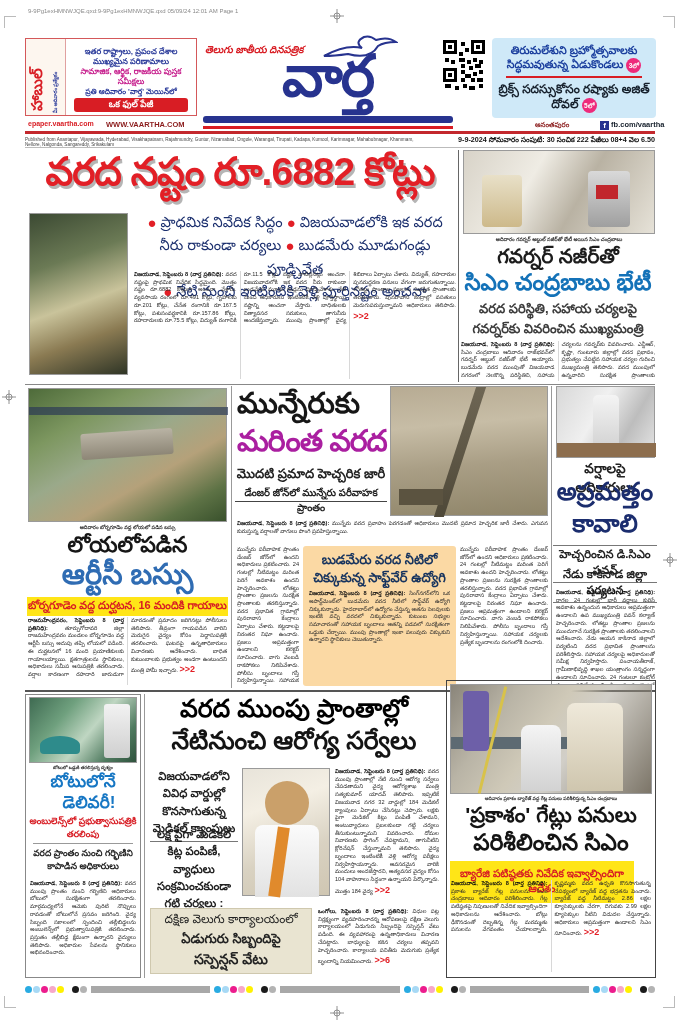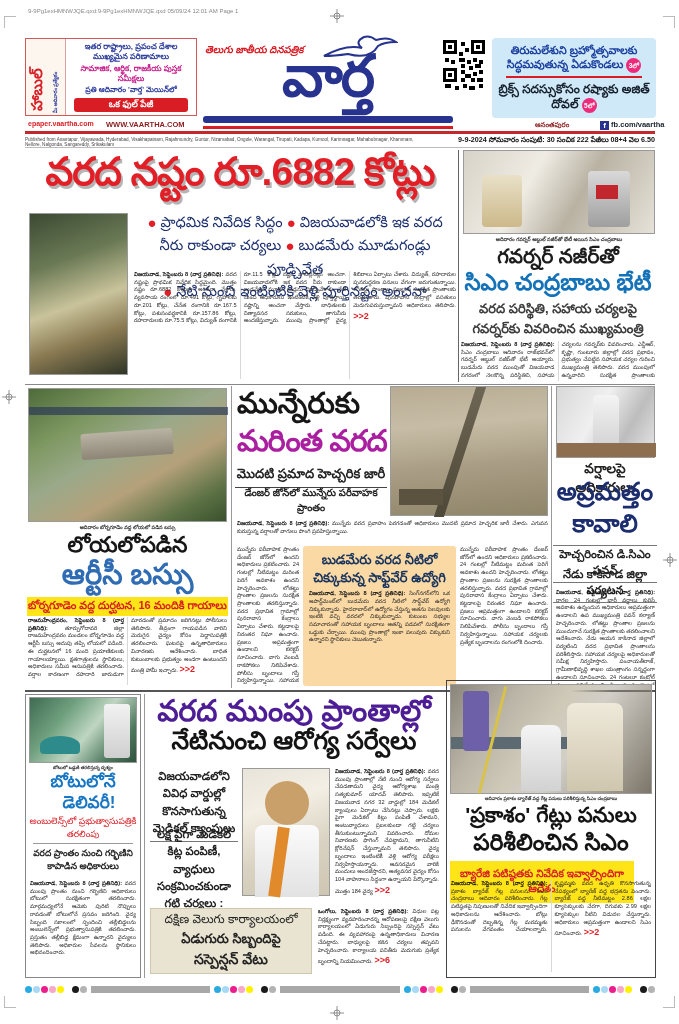--- a/index.html
+++ b/index.html
@@ -12,21 +12,21 @@
   .ctr { text-align:center; }
   .tiny { font-size:5.6px; line-height:1.38; color:#2b2b2b; text-align:justify; overflow:hidden; }
   .tiny b { font-weight:bold; color:#111; }
   .col2 { column-count:2; column-gap:7px; column-rule:1px solid #d8d8d8; }
   .col3 { column-count:3; column-gap:7px; column-rule:1px solid #d8d8d8; }
   .jump { color:#e21f26; font-weight:bold; font-size:9px; }
   .caption { font-size:5.2px; color:#333; text-align:center; font-weight:bold; }
   .photo { position:absolute; border:1px solid #9a9a9a; }
   .vline { position:absolute; width:1px; background:#9f9f9f; }
   .hline { position:absolute; height:1px; background:#9f9f9f; }
-  .redstrip-txt { color:#d81d24; font-weight:normal; }
+  .redstrip-txt { color:#d81d24; font-weight:bold; }
   .yellowstrip { background:#ffe517; color:#d81d24; font-weight:bold; text-align:center; }
   
   .slug { font-size:6px; color:#8a8a8a; }
   .corner { position:absolute; width:12px; height:12px; }
   .reg { position:absolute; width:14px; height:14px; }
   
   .logo-blue { color:#27338f; }
   .promo-line-blue { color:#2a3a9a; font-weight:bold; }
   .promo-line-mag { color:#c61c8c; font-weight:bold; }
   .teaser-badge {
@@ -75,21 +75,21 @@
   <div class="corner" style="left:4px;top:16px;border-left:1px solid #bbb;border-top:1px solid #bbb;"></div>
   <div class="corner" style="right:4px;top:16px;border-right:1px solid #bbb;border-top:1px solid #bbb;"></div>
   <div class="corner" style="left:4px;bottom:16px;border-left:1px solid #bbb;border-bottom:1px solid #bbb;"></div>
   <div class="corner" style="right:4px;bottom:16px;border-right:1px solid #bbb;border-bottom:1px solid #bbb;"></div>
 
   <div class="abs" style="left:25px;top:38px;width:172px;height:78px;border:1.5px solid #d4585a;display:flex;">
     <div style="width:40px;border-right:1px solid #e0a0a0;position:relative;background:#fdf6ef;">
       <div style="position:absolute;left:2px;top:72px;transform:rotate(-90deg);transform-origin:0 0;width:72px;font-size:15px;font-weight:900;color:#d81d24;white-space:nowrap;">హాబుల్</div>
       <div style="position:absolute;left:26px;top:74px;transform:rotate(-90deg);transform-origin:0 0;width:72px;font-size:5px;font-weight:bold;color:#2a3a9a;white-space:nowrap;">మీ ఆదివారం ప్రత్యేకం</div>
     </div>
-    <div style="flex:1;padding:3px 8px;text-align:center;display:flex;flex-direction:column;justify-content:space-between;">
+    <div style="flex:1;padding:3px 8px;text-align:center;display:flex;flex-direction:column;justify-content:flex-end;">
       <div class="promo-line-blue" style="font-size:8px;line-height:1.25;">ఇతర రాష్ట్రాలు, ప్రపంచ దేశాల ముఖ్యమైన పరిణామాలు</div>
       <div class="promo-line-mag" style="font-size:8px;line-height:1.25;">సామాజిక, ఆర్థిక, రాజకీయ పుస్తక సమీక్షలు</div>
       <div class="promo-line-blue" style="font-size:7.5px;">ప్రతి ఆదివారం 'వార్త' మెయిన్‌లో</div>
       <div style="background:#d81d24;color:#fff;font-weight:bold;font-size:9px;border-radius:3px;padding:1px 0;">ఒక ఫుల్ పేజీ</div>
     </div>
   </div>
   <div class="abs" style="left:28px;top:120px;font-size:7px;font-weight:bold;color:#d81d24;">epaper.vaartha.com</div>
   <div class="abs" style="left:106px;top:120px;font-size:7.5px;font-weight:bold;color:#8a1b1b;">WWW.VAARTHA.COM</div>
 
   <div class="abs" style="left:205px;top:44px;font-size:10px;font-weight:bold;color:#d81d24;font-style:italic;">తెలుగు జాతీయ దినపత్రిక</div>
@@ -204,21 +204,21 @@
   <div class="abs ctr" style="left:26px;top:558px;width:203px;font-size:29px;font-weight:900;color:#2f6cb3;">ఆర్టీసీ బస్సు</div>
   <div class="abs yellowstrip" style="left:27px;top:597px;width:201px;font-size:11px;padding:2px 0;">బోర్నగూడెం వద్ద దుర్ఘటన, 16 మందికి గాయాలు</div>
   <div class="abs tiny col2" style="left:28px;top:617px;width:199px;height:68px;">
     <b>రాజమహేంద్రవరం, సెప్టెంబరు 8 (వార్త ప్రతినిధి):</b>
     <span>తూర్పుగోదావరి జిల్లా రాజమహేంద్రవరం మండలం బోర్నగూడెం వద్ద ఆర్టీసీ బస్సు అదుపు తప్పి లోయలో పడింది. ఈ దుర్ఘటనలో 16 మంది ప్రయాణికులకు గాయాలయ్యాయి. క్షతగాత్రులను స్థానికులు, అధికారులు సమీప ఆసుపత్రికి తరలించారు. వర్షాల కారణంగా రహదారి జారుడుగా మారడంతో ప్రమాదం జరిగినట్లు పోలీసులు తెలిపారు. తీవ్రంగా గాయపడిన వారిని మెరుగైన వైద్యం కోసం పెద్దాసుపత్రికి తరలించారు. ఘటనపై ఉన్నతాధికారులు విచారణకు ఆదేశించారు. బాధిత కుటుంబాలకు ప్రభుత్వం అండగా ఉంటుందని మంత్రి హామీ ఇచ్చారు.</span>
     <span class="jump">&gt;&gt;2</span>
   </div>
 
   <div class="abs" style="left:237px;top:424px;width:152px;font-size:30px;font-weight:900;color:#aa1fa0;letter-spacing:-1px;">మరింత వరద</div>
   <div class="abs" style="left:237px;top:387px;width:150px;font-size:29px;font-weight:900;color:#161616;">మున్నేరుకు</div>
-  <div class="abs ctr" style="left:235px;top:466px;width:152px;font-size:13px;font-weight:bold;color:#222;border-bottom:1.5px solid #444;padding-bottom:3px;">మొదటి ప్రమాద హెచ్చరిక జారీ</div>
+  <div class="abs ctr" style="left:235px;top:466px;width:152px;font-size:13px;font-weight:bold;color:#222;border-bottom:1.5px solid #444;padding-bottom:17px;">మొదటి ప్రమాద హెచ్చరిక జారీ</div>
   <div class="abs ctr" style="left:235px;top:486px;width:152px;font-size:10px;font-weight:bold;color:#222;line-height:1.45;">డేంజర్ జోన్‌లో మున్నేరు పరీవాహక ప్రాంతం</div>
   <div class="photo" style="left:390px;top:386px;width:158px;height:130px;background:linear-gradient(175deg,#b7ab93 0%,#c7bda6 30%,#a99e85 60%,#8f8569 100%);">
     <div style="position:absolute;left:64px;top:0;width:10px;height:130px;background:linear-gradient(#6e6654,#4e4838);transform:skewX(-18deg);"></div>
     <div style="position:absolute;left:8px;bottom:10px;width:44px;height:16px;background:#5b5340;"></div>
   </div>
   <div class="abs tiny" style="left:237px;top:520px;width:311px;height:24px;">
     <b>విజయవాడ, సెప్టెంబరు 8 (వార్త ప్రతినిధి):</b>
     <span>మున్నేరు వరద ప్రవాహం పెరగడంతో అధికారులు మొదటి ప్రమాద హెచ్చరిక జారీ చేశారు. ఎగువన కురుస్తున్న వర్షాలతో వాగులు పొంగి ప్రవహిస్తున్నాయి.</span>
   </div>
   <div class="abs tiny" style="left:237px;top:546px;width:62px;height:140px;">మున్నేరు పరీవాహక ప్రాంతం డేంజర్ జోన్‌లో ఉందని అధికారులు ప్రకటించారు. 24 గంటల్లో నీటిమట్టం మరింత పెరిగే అవకాశం ఉందని హెచ్చరించారు. లోతట్టు ప్రాంతాల ప్రజలను సురక్షిత ప్రాంతాలకు తరలిస్తున్నారు. వరద ప్రభావిత గ్రామాల్లో పునరావాస కేంద్రాలు ఏర్పాటు చేశారు. కట్టడాలపై నిరంతర నిఘా ఉంచారు. ప్రజలు అప్రమత్తంగా ఉండాలని కలెక్టర్ సూచించారు. వాగు వెంబడి రాకపోకలు నిలిపివేశారు. పోలీసు బృందాలు గస్తీ నిర్వహిస్తున్నాయి. సహాయక చర్యలకు ప్రత్యేక బృందాలను రంగంలోకి దించారు.</div>
@@ -262,21 +262,21 @@
   <div class="abs ctr" style="left:27px;top:793px;width:124px;font-size:17px;font-weight:900;color:#1777c4;">డెలివరీ!</div>
   <div class="abs ctr redstrip-txt" style="left:29px;top:815px;width:108px;font-size:9px;line-height:1.4;">అంబులెన్స్‌లో ప్రభుత్వాసుపత్రికి తరలింపు</div>
   <div class="hline" style="left:33px;top:843px;width:100px;background:#999;"></div>
   <div class="abs ctr" style="left:29px;top:847px;width:108px;font-size:9px;font-weight:bold;color:#222;line-height:1.4;">వరద ప్రాంతం నుంచి గర్భిణిని కాపాడిన అధికారులు</div>
   <div class="abs tiny" style="left:30px;top:880px;width:106px;height:92px;">
     <b>విజయవాడ, సెప్టెంబరు 8 (వార్త ప్రతినిధి):</b>
     <span>వరద ముంపు ప్రాంతం నుంచి గర్భిణిని అధికారులు బోటులో సురక్షితంగా తరలించారు. మార్గమధ్యలోనే ఆమెకు పురిటి నొప్పులు రావడంతో బోటులోనే ప్రసవం జరిగింది. వైద్య సిబ్బంది సకాలంలో స్పందించి తల్లీబిడ్డలను అంబులెన్స్‌లో ప్రభుత్వాసుపత్రికి తరలించారు. ప్రస్తుతం తల్లీబిడ్డ క్షేమంగా ఉన్నారని వైద్యులు తెలిపారు. అధికారుల సేవలను స్థానికులు అభినందించారు.</span>
   </div>
 
   <div class="vline" style="left:144px;top:694px;height:284px;background:#999;"></div>
-  <div class="abs ctr" style="left:148px;top:694px;width:292px;font-size:30px;font-weight:900;color:#4c1d95;">వరద ముంపు ప్రాంతాల్లో</div>
+  <div class="abs ctr" style="left:148px;top:694px;width:292px;font-size:25px;font-weight:900;color:#000000;">వరద ముంపు ప్రాంతాల్లో</div>
   <div class="abs ctr" style="left:148px;top:726px;width:292px;font-size:25px;font-weight:900;color:#141414;">నేటినుంచి ఆరోగ్య సర్వేలు</div>
   <div class="abs ctr" style="left:150px;top:768px;width:88px;font-size:11.5px;font-weight:bold;color:#222;line-height:1.5;border-bottom:1px solid #777;padding-bottom:4px;">విజయవాడలోని వివిధ వార్డుల్లో కొనసాగుతున్న మెడికల్ క్యాంపులు</div>
   <div class="abs ctr" style="left:150px;top:826px;width:88px;font-size:11.5px;font-weight:bold;color:#222;line-height:1.5;">లక్ష పైగా మెడికల్ కిట్ల పంపిణీ, వ్యాధులు సంక్రమించకుండా గట్టి చర్యలు : మంత్రి సత్యకుమార్ యాదవ్</div>
   <div class="photo" style="left:242px;top:768px;width:88px;height:128px;background:linear-gradient(160deg,#e8e4da 0%,#f4efe4 30%,#d9d2c2 65%,#cfc6b2 100%);">
     <div style="position:absolute;left:22px;top:12px;width:44px;height:44px;background:#caa06a;border-radius:50%;"></div>
     <div style="position:absolute;left:12px;top:56px;width:64px;height:72px;background:linear-gradient(#fbfbfb,#e2e2e2);border-radius:8px 8px 0 0;"></div>
     <div style="position:absolute;left:30px;top:58px;width:12px;height:70px;background:#e08a2c;transform:rotate(8deg);"></div>
   </div>
   <div class="abs tiny" style="left:335px;top:768px;width:104px;height:136px;">
     <b>విజయవాడ, సెప్టెంబరు 8 (వార్త ప్రతినిధి):</b>

